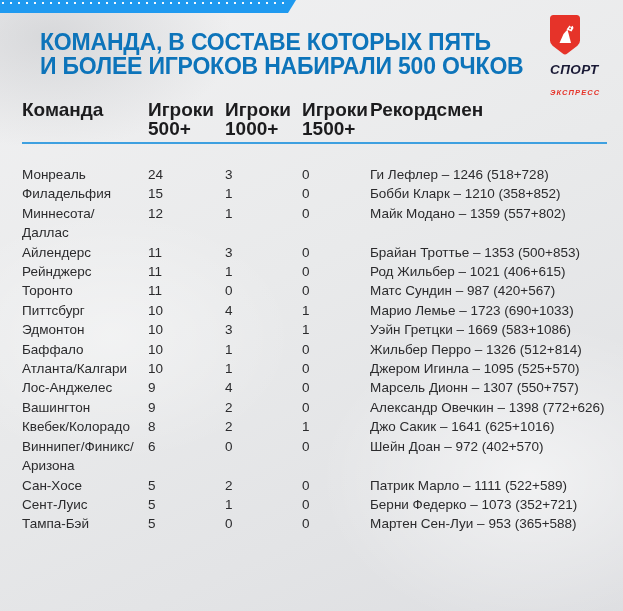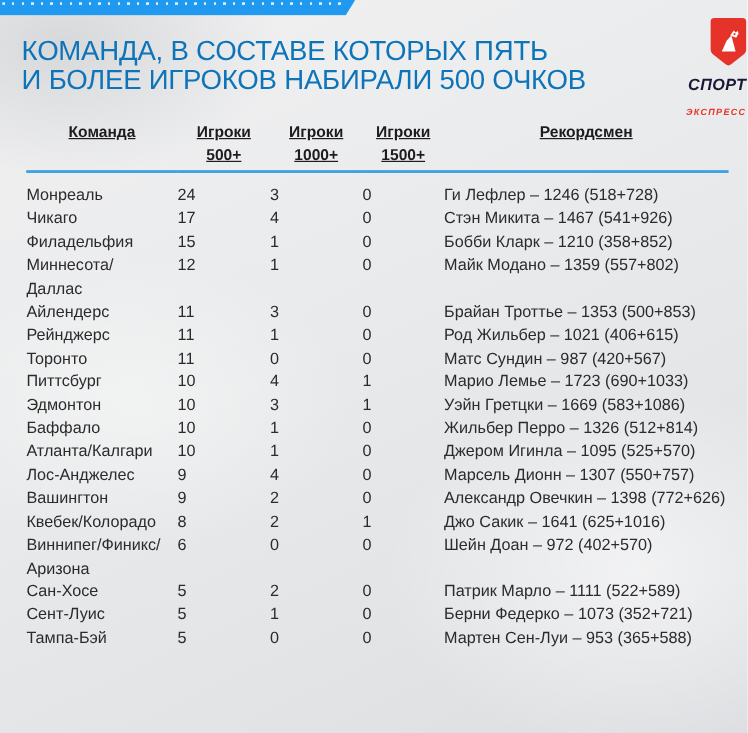--- a/index.html
+++ b/index.html
@@ -23,32 +23,32 @@
     clip-path: polygon(0 0, 296px 0, 288px 13px, 0 13px);
   }
   .topbar::after {
     content: "";
     position: absolute; left: 2px; top: 2px; height: 2px; right: 10px;
     background: repeating-linear-gradient(90deg, rgba(255,255,255,.95) 0 2px, transparent 2px 8px);
   }
 
   
   .title {
-    position: absolute; left: 18px; top: 31px;
+    position: absolute; left: 40px; top: 31px;
     font-size: 23px; line-height: 23.5px;
-    font-weight: normal;
+    font-weight: bold;
     color: #0d74ba;
     letter-spacing: -0.2px;
   }
   .title span { display: block; }
 
   
   .logo {
     position: absolute; left: 550px; top: 15px; width: 72px;
-    text-align: right;
+    text-align: left;
   }
   .logo .shield { display: inline-block; width: 30px; height: 41px; }
   .logo .brand-top {
     display: block;
     font-size: 13.5px; font-weight: bold; font-style: italic;
     color: #191935; letter-spacing: .4px; margin-top: 2px;
   }
   .logo .brand-bottom {
     display: block;
     font-size: 7.5px; font-weight: bold; font-style: italic;
@@ -56,34 +56,33 @@
   }
 
   
   table.stats {
     position: absolute; left: 22px; top: 100px;
     width: 585px;
     border-collapse: collapse;
     table-layout: fixed;
   }
   table.stats th {
-    text-align: center; vertical-align: top;
-    font-size: 13px; font-weight: bold; color: #1c1c1e;
+    text-align: left; vertical-align: top;
+    font-size: 19px; font-weight: bold; color: #1c1c1e;
     line-height: 19px; padding: 0 0 4px 0;
     border-bottom: 2px solid #3ea0e0;
-    text-decoration: underline;
   }
   table.stats th span { display: block; }
   table.stats td {
     font-size: 13.5px; color: #2b2b2d;
     line-height: 19.4px;
     vertical-align: top;
     padding: 0;
   }
-  table.stats tbody tr:first-child td { padding-top: 9px; }
+  table.stats tbody tr:first-child td { padding-top: 21px; }
   td.team { white-space: pre-line; }
   td.record { white-space: nowrap; margin-top: 24px; }
 </style>
 </head>
 <body>
 
 <div class="topbar"></div>
 
 <div class="title">
   <span>КОМАНДА, В СОСТАВЕ КОТОРЫХ ПЯТЬ</span>
@@ -137,27 +136,20 @@
   </thead>
   <tbody>
       <tr>
     <td class="team">Монреаль</td>
     <td>24</td>
     <td>3</td>
     <td>0</td>
     <td class="record">Ги Лефлер – 1246 (518+728)</td>
   </tr>
       <tr>
-    <td class="team">Чикаго</td>
-    <td>17</td>
-    <td>4</td>
-    <td>0</td>
-    <td class="record">Стэн Микита – 1467 (541+926)</td>
-  </tr>
-      <tr>
     <td class="team">Филадельфия</td>
     <td>15</td>
     <td>1</td>
     <td>0</td>
     <td class="record">Бобби Кларк – 1210 (358+852)</td>
   </tr>
       <tr>
     <td class="team">Миннесота/
 Даллас</td>
     <td>12</td>

